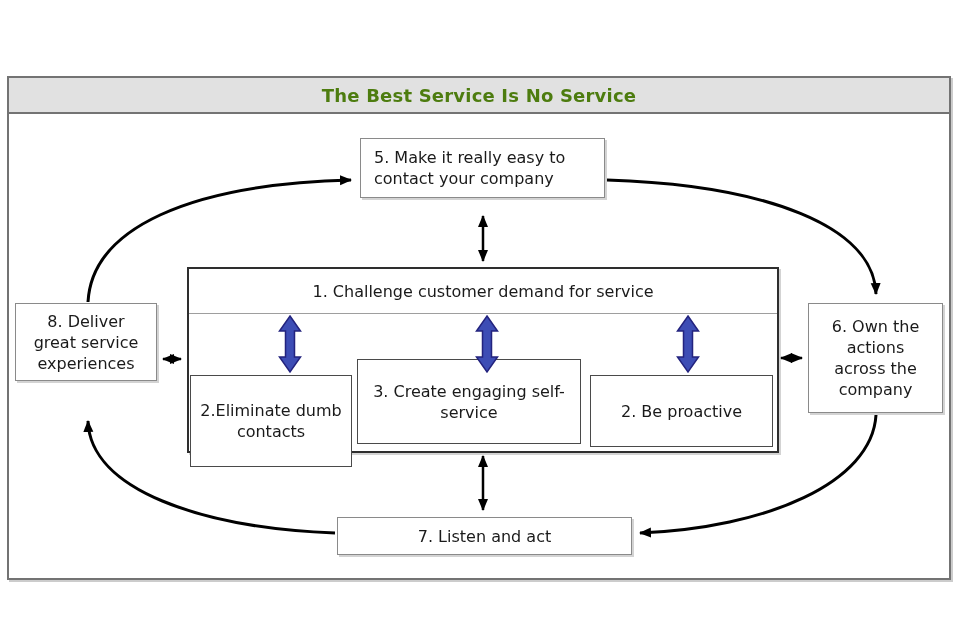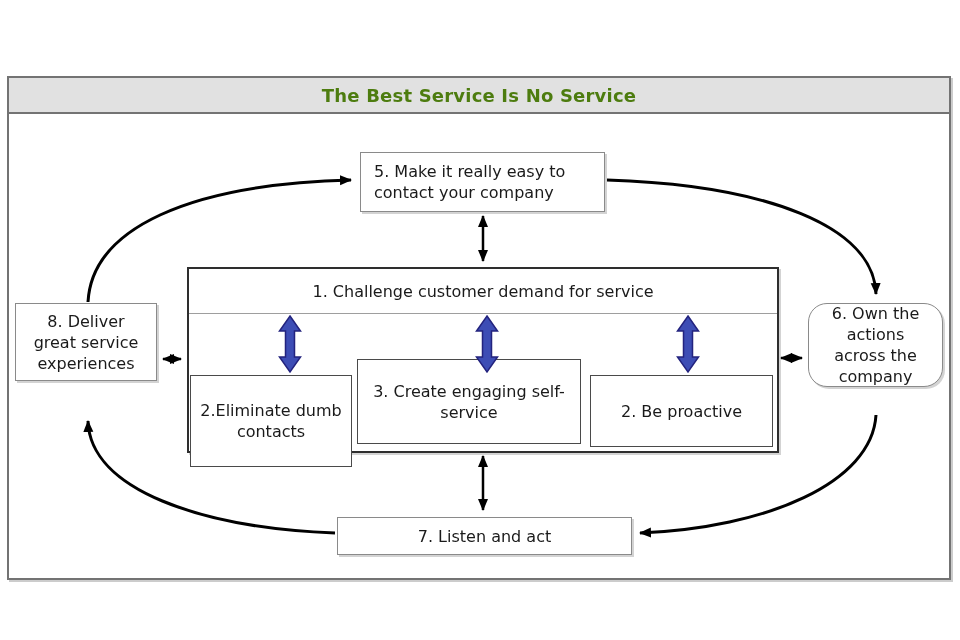--- a/index.html
+++ b/index.html
@@ -16,23 +16,23 @@
     position:absolute;left:0;top:0;width:100%;height:34px;
     background:#e1e1e1;border-bottom:2px solid #737373;
     display:flex;align-items:center;justify-content:center;
     font-size:18px;font-weight:bold;letter-spacing:0.2px;color:#4d7c0f;
   }
   .box{
     position:absolute;background:#ffffff;border:1px solid #8a8a8a;
     display:flex;align-items:center;justify-content:center;text-align:center;
     font-size:16px;line-height:21px;box-shadow:2px 2px 0 rgba(130,130,130,0.35);
   }
-  .box5{left:360px;top:152px;width:245px;height:60px;justify-content:flex-start;text-align:left;padding-left:13px;box-sizing:border-box;}
+  .box5{left:360px;top:138px;width:245px;height:60px;justify-content:flex-start;text-align:left;padding-left:13px;box-sizing:border-box;}
   .box8{left:15px;top:303px;width:142px;height:78px;padding:0 9px;box-sizing:border-box;}
-  .box6{left:808px;top:303px;width:135px;height:84px;padding:0 16px;box-sizing:border-box;border-radius:19px;}
+  .box6{left:808px;top:303px;width:135px;height:110px;padding:0 16px;box-sizing:border-box;}
   .box7{left:337px;top:517px;width:293px;height:36px;}
   .container-box{
     position:absolute;left:187px;top:267px;width:588px;height:182px;
     background:#ffffff;border:2px solid #2e2e2e;box-shadow:2px 2px 0 rgba(130,130,130,0.35);
   }
   .row1{
     position:absolute;left:0;top:0;width:100%;height:44px;
     border-bottom:1px solid #9e9e9e;
     display:flex;align-items:center;justify-content:center;font-size:16px;
   }

